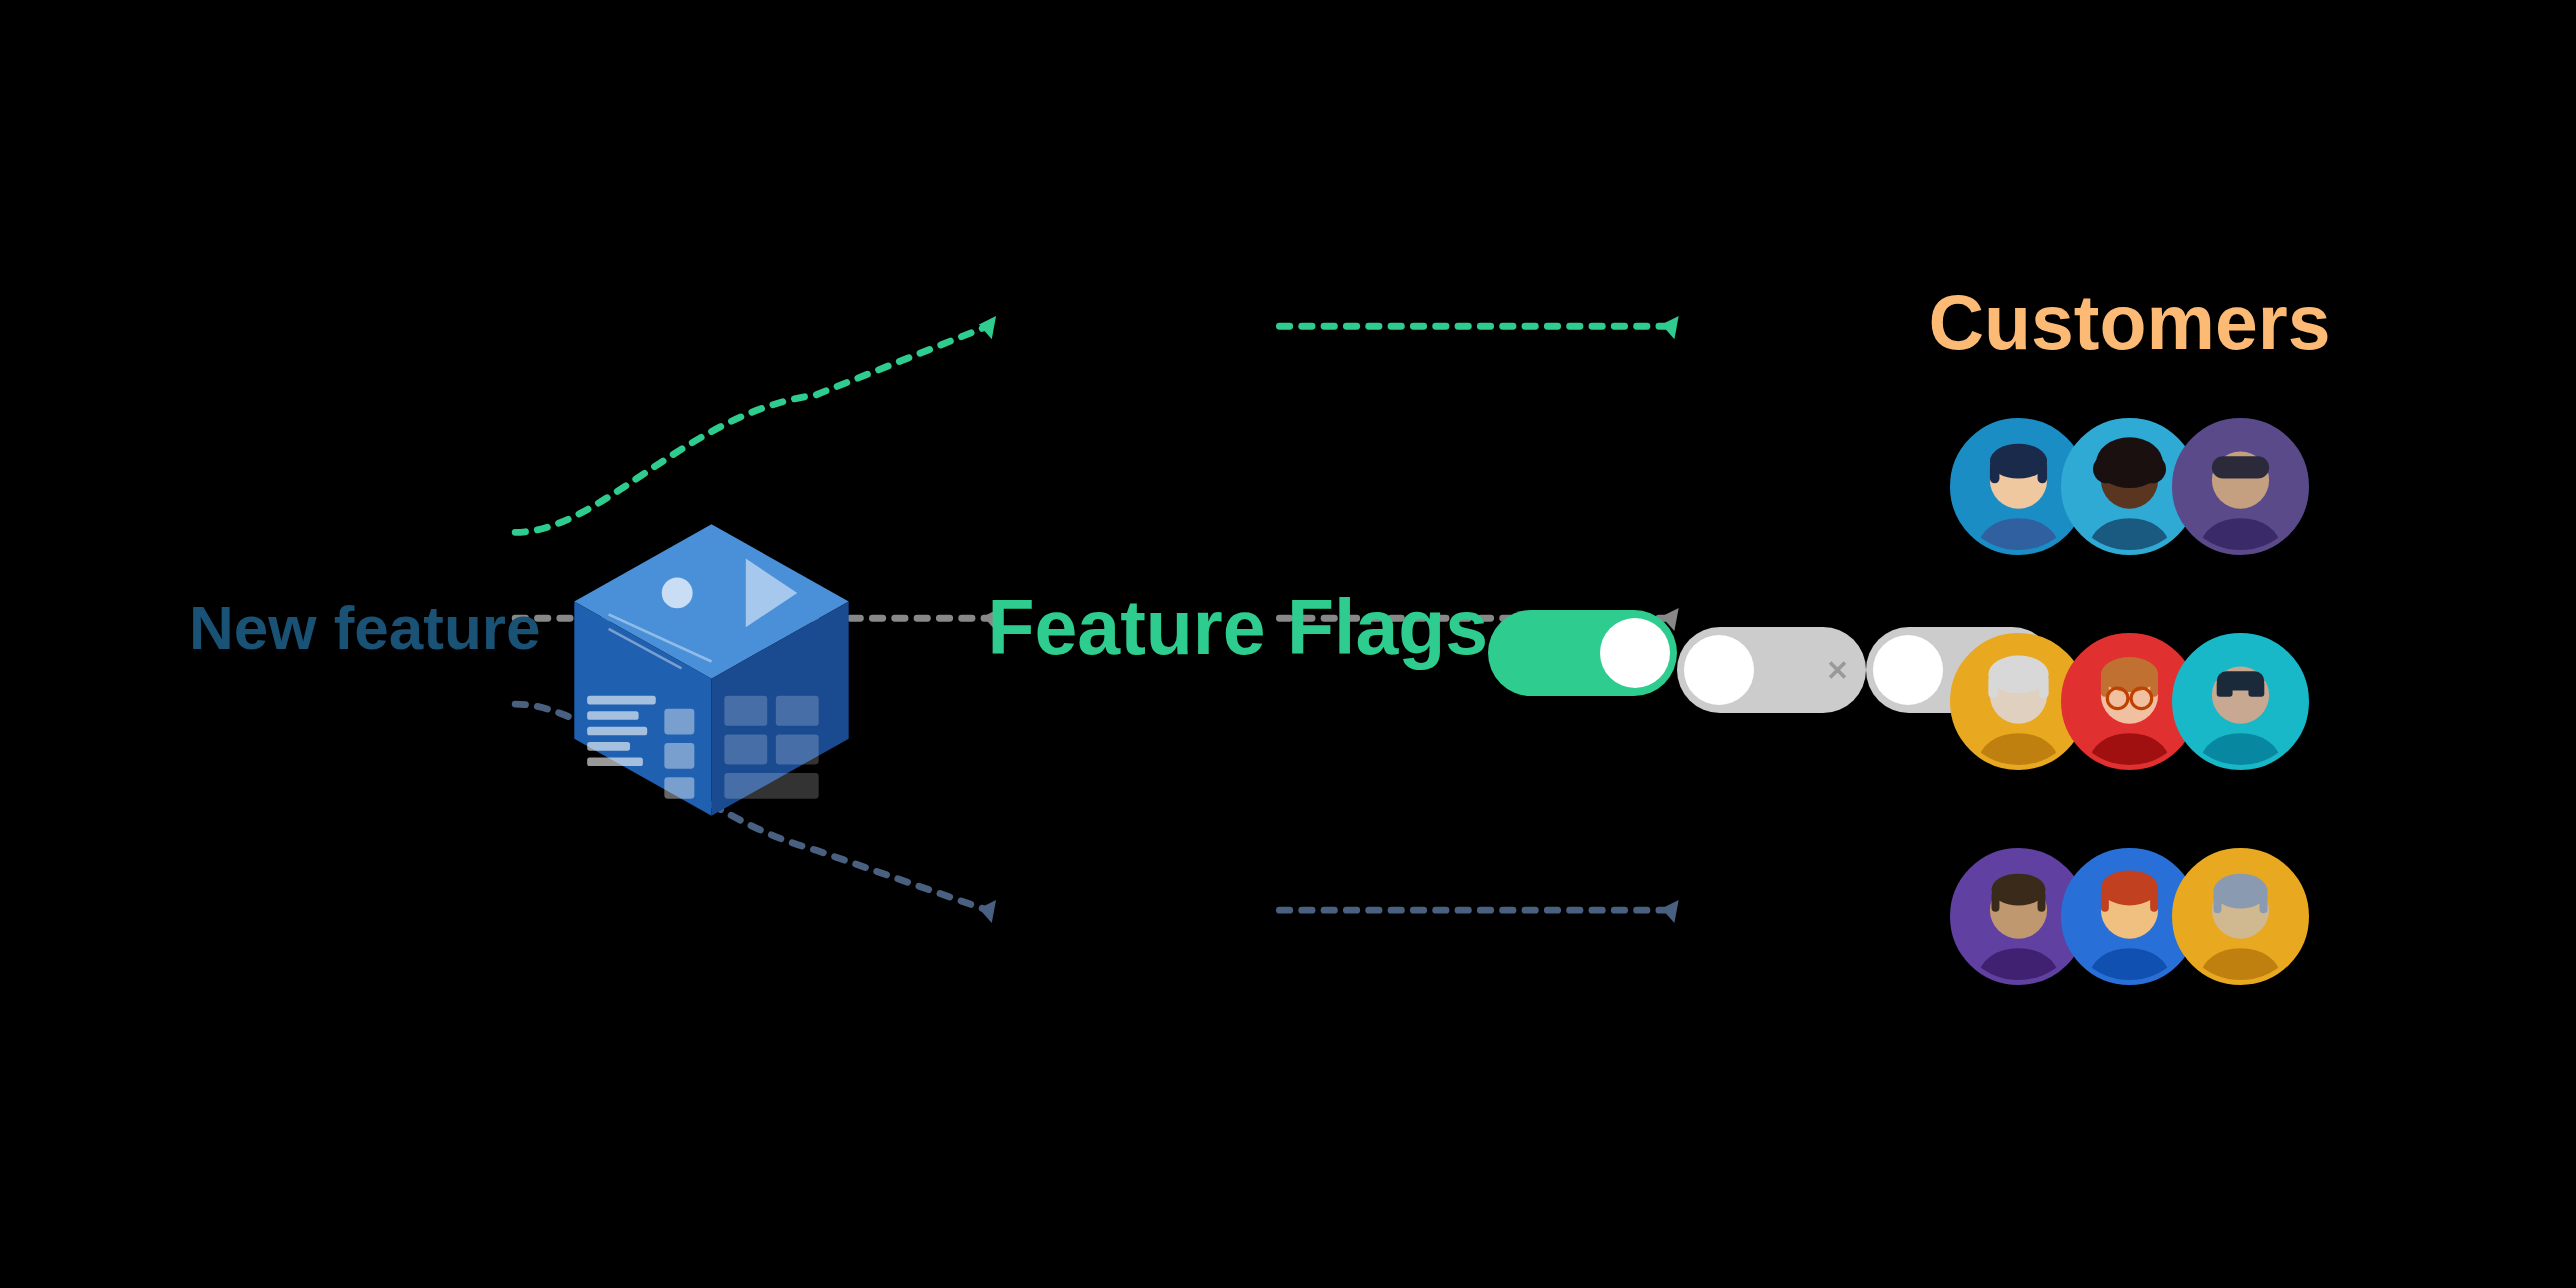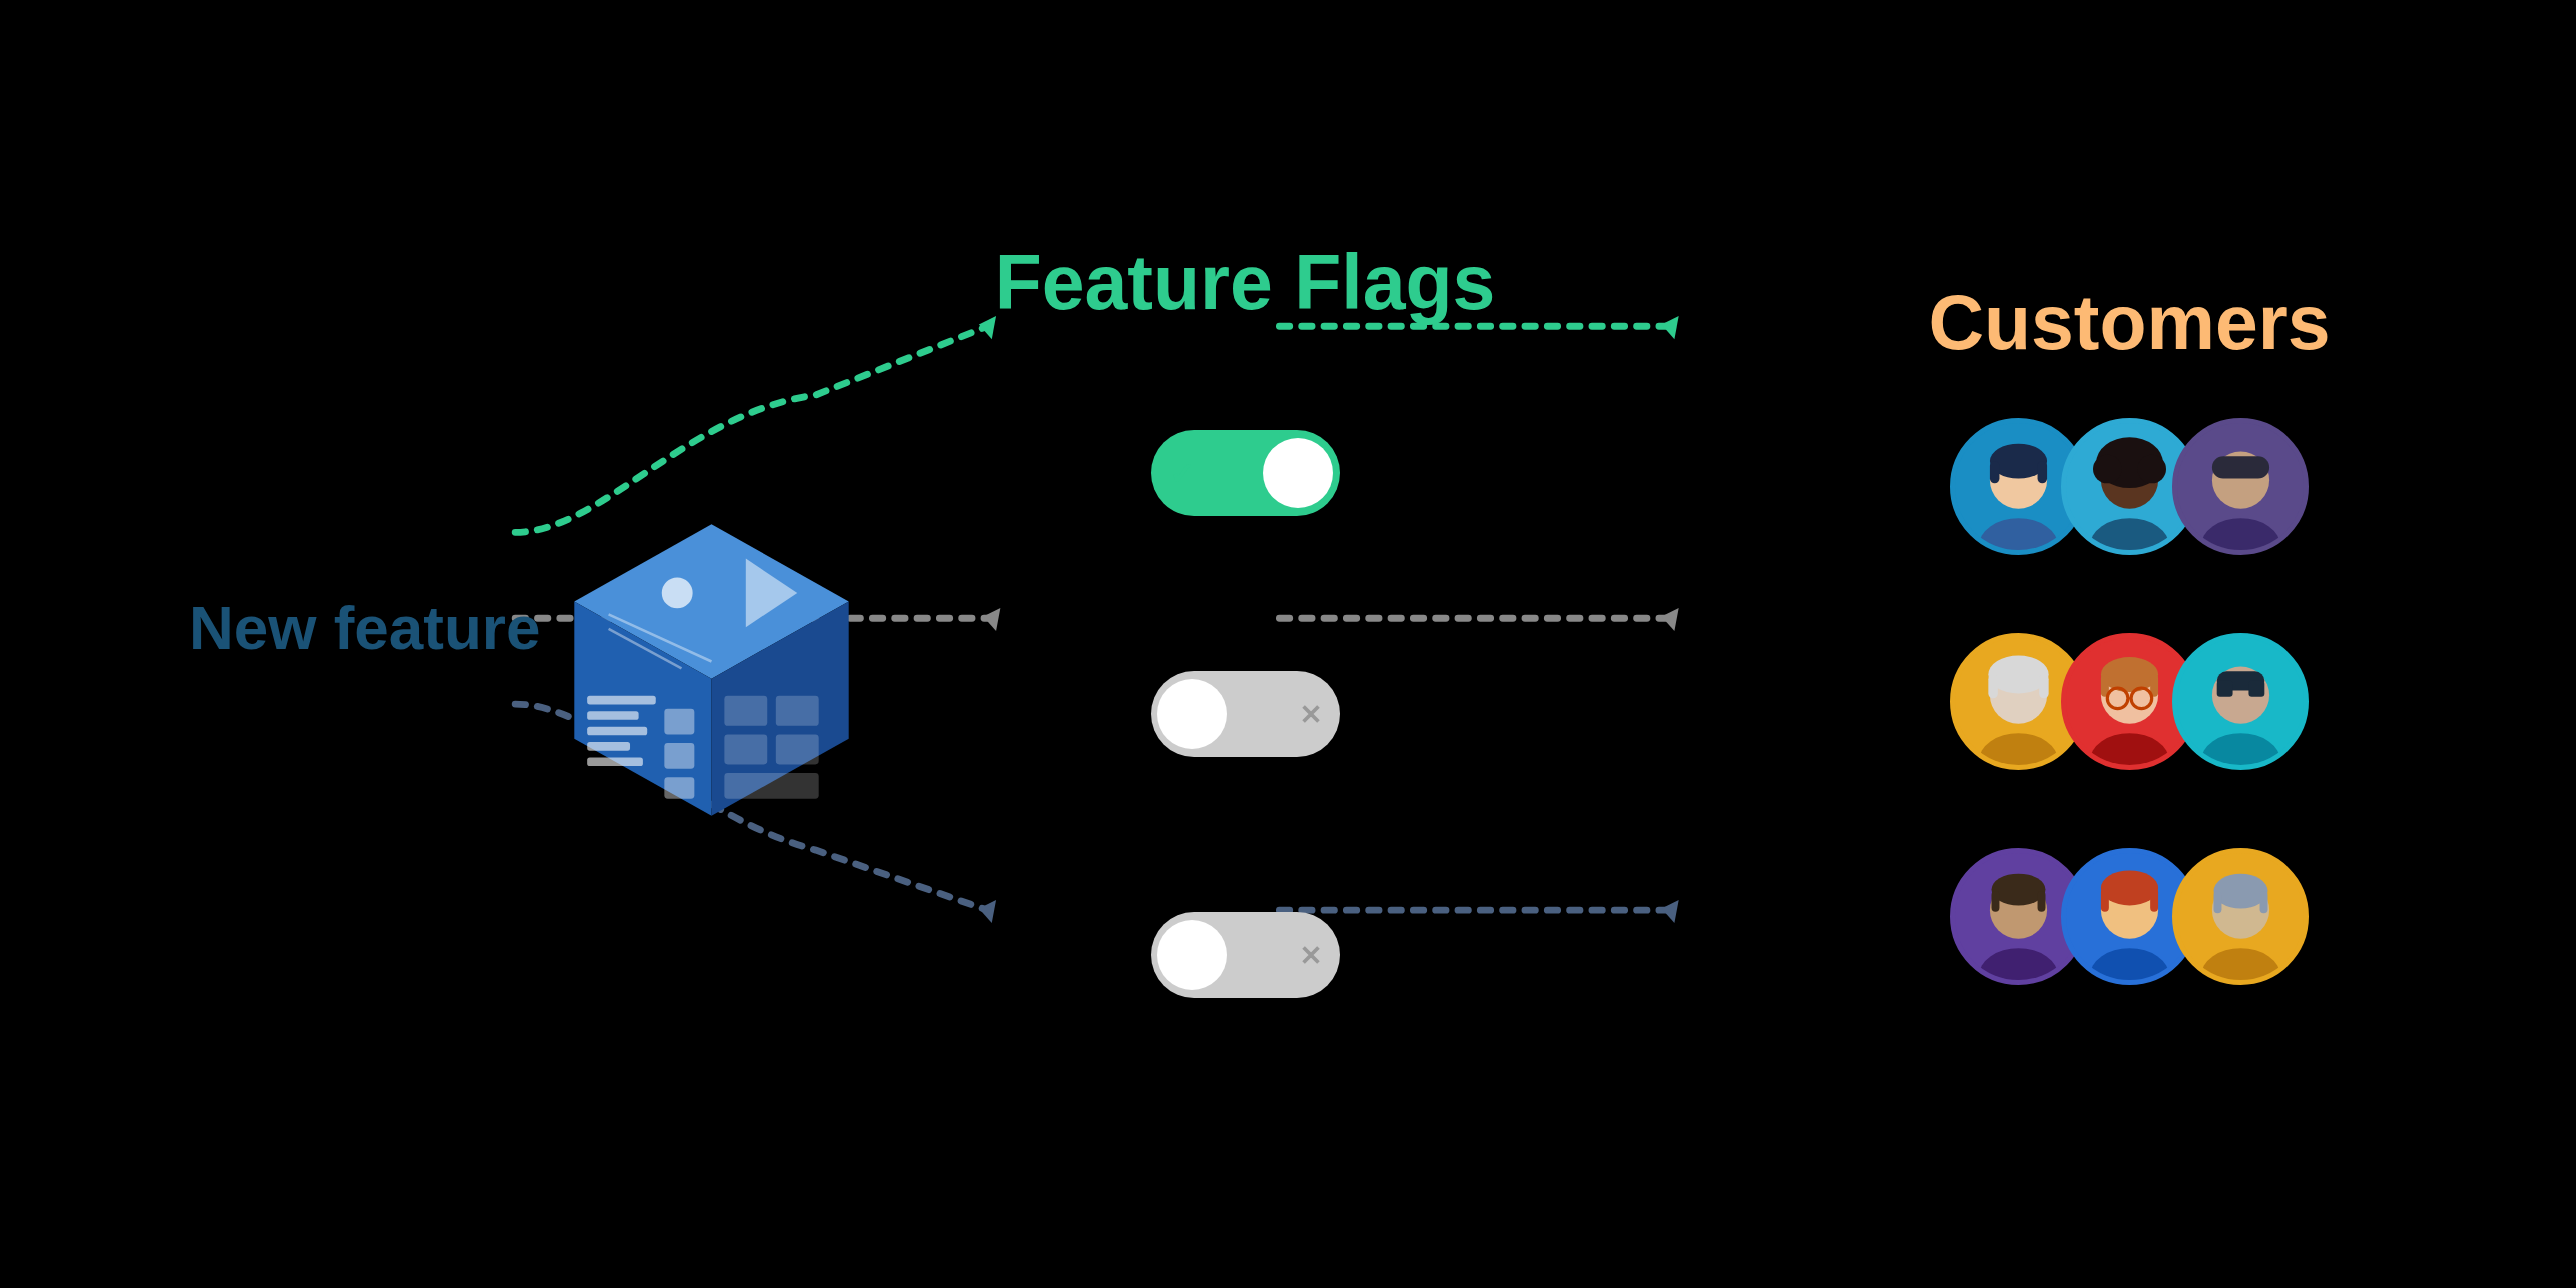--- a/index.html
+++ b/index.html
@@ -31,21 +31,21 @@
 
     
     .col-left {
       display: flex;
       flex-direction: row;
       align-items: center;
       width: 429px;
     }
     .col-center {
       display: flex;
-      flex-direction: column;
+      flex-direction: row;
       align-items: center;
       width: 515px;
       gap: 0;
     }
     .col-right {
       display: flex;
       flex-direction: column;
       align-items: center;
       width: 515px;
     }

